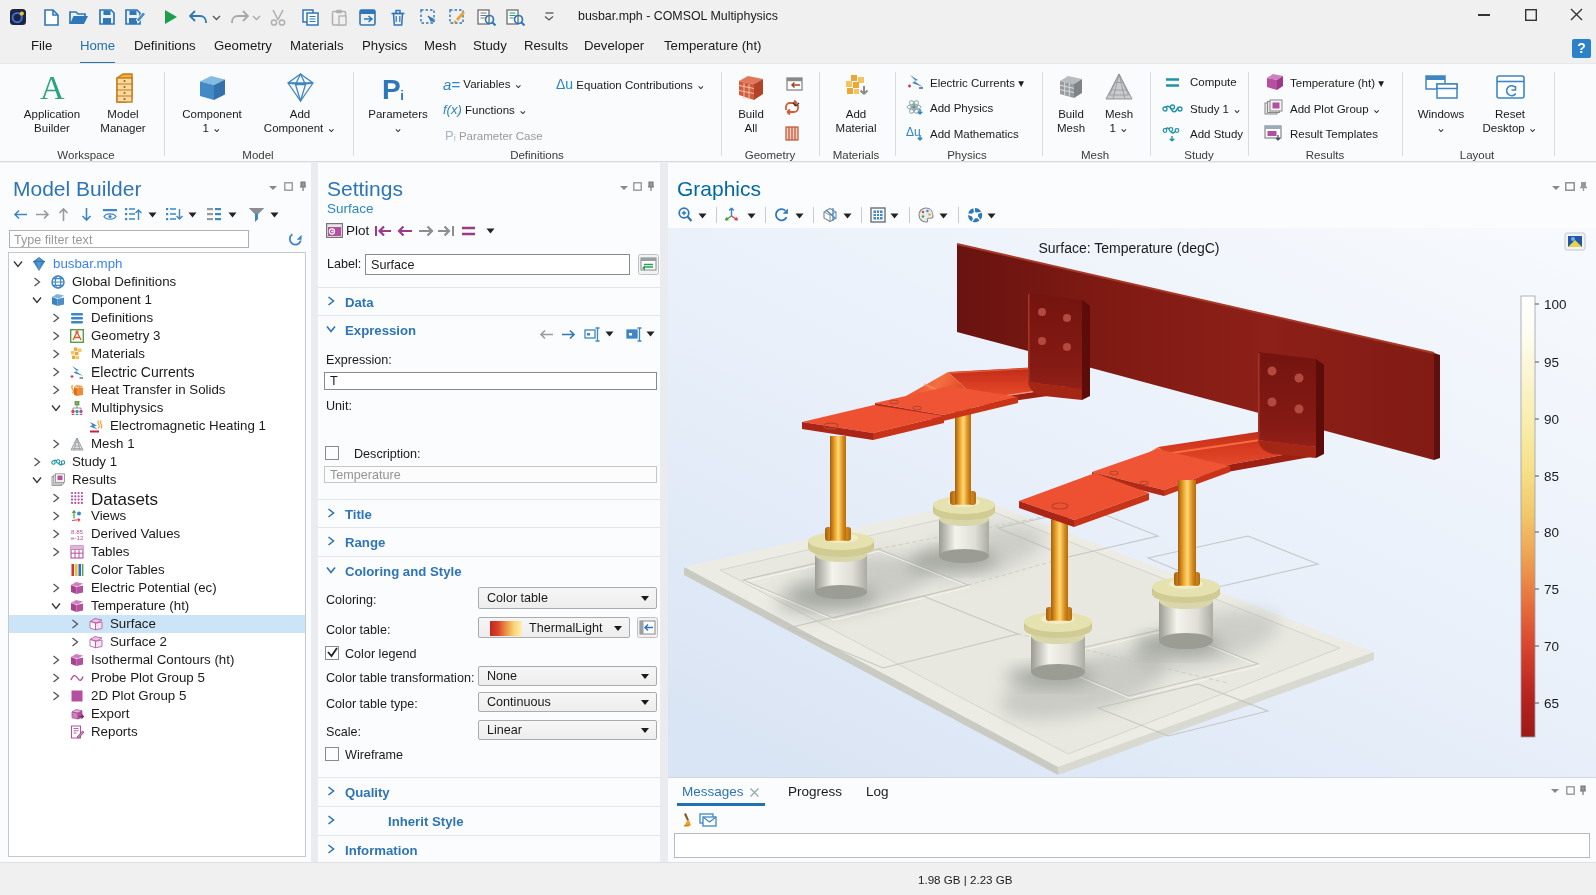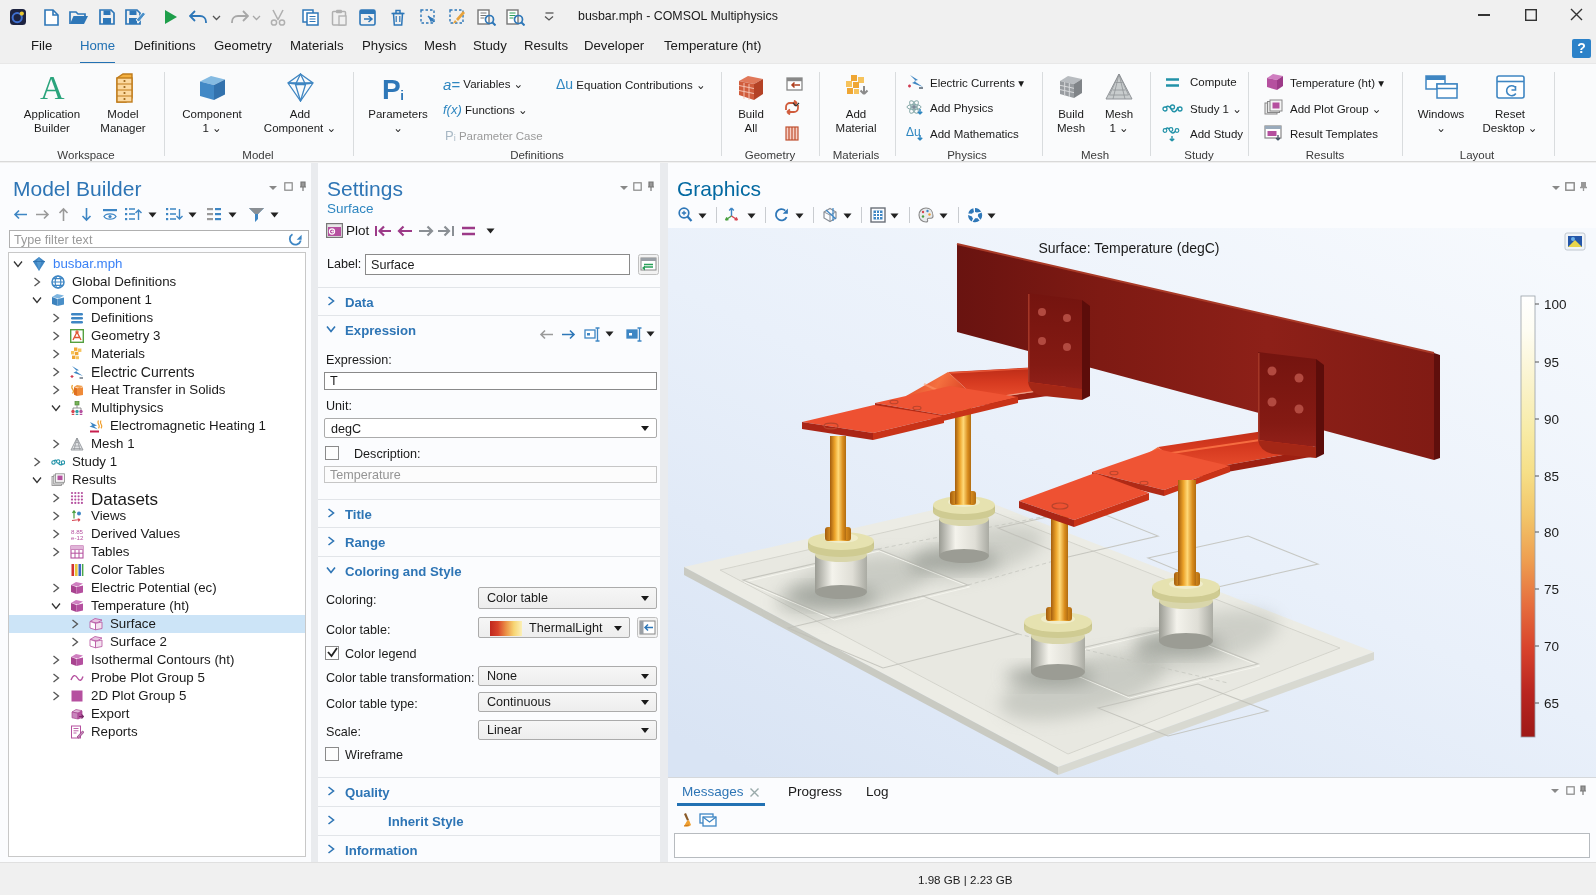--- a/index.html
+++ b/index.html
@@ -392,21 +392,21 @@
 <svg class="abs" style="left:228px;top:49px" width="9" height="6" viewBox="0 0 9 6">
         <path d="M0.5 0.5h8L4.5 5.5z" fill="#222"></path>
       </svg>
 <svg class="abs" style="left:248px;top:44px" width="17" height="16" viewBox="0 0 17 16">
         <path d="M1 1h15l-6 6v5l-3 3V7z" fill="#3e86c4"></path>
         <path d="M1 1h15l-6 6H7z" fill="#8a8f94"></path>
       </svg>
 <svg class="abs" style="left:270px;top:49px" width="9" height="6" viewBox="0 0 9 6">
         <path d="M0.5 0.5h8L4.5 5.5z" fill="#222"></path>
       </svg>
-<div class="abs" style="left:9px;top:67px;width:300px;height:18px;background:#fff;border:1px solid #b0b0b0;">
+<div class="abs" style="left:9px;top:67px;width:240px;height:18px;background:#fff;border:1px solid #b0b0b0;">
         <span style="position:absolute;left:4px;top:2px;font-size:12.6px;color:#9a9a9a;">Type filter text</span>
       </div>
 <svg class="abs" style="left:288px;top:69px" width="15" height="14" viewBox="0 0 15 14">
         <path d="M12.8 8.5A5.6 5.6 0 114.5 2.2" fill="none" stroke="#3e86c4" stroke-width="1.8"></path>
         <path d="M13.6 2.8v5h-5z" fill="#3e86c4"></path>
       </svg>
 <div class="abs" style="left:8px;top:89px;width:298px;height:605px;background:#fff;border:1px solid #c8c8c8;"></div>
 <div class="abs" style="left:9px;top:452px;width:296px;height:18px;background:#cce4f7;"></div>
 <svg class="abs" style="left:13px;top:97px" width="10" height="8" viewBox="0 0 10 8">
         <path d="M1 1.5l4 5 4-5" fill="none" stroke="#333" stroke-width="1.3"></path>
@@ -744,24 +744,20 @@
         <path d="M13.5 1v13M11.5 1h4M11.5 14h4" stroke="#3e86c4" stroke-width="1.3"></path>
       </svg>
 <svg class="abs" style="left:328px;top:168px" width="9" height="6" viewBox="0 0 9 6">
         <path d="M0.5 0.5h8L4.5 5.5z" fill="#222"></path>
       </svg>
 <div class="abs" style="left:8px;top:190px;font-size:12.6px;color:#1a1a1a;">Expression:</div>
 <div class="tbox" style="left:6px;top:209px;width:333px;height:18px;">
         <span style="position:absolute;left:5px;top:1px;">T</span>
       </div>
 <div class="abs" style="left:8px;top:236px;font-size:12.6px;color:#1a1a1a;">Unit:</div>
-<div class="combo" style="left:6px;top:255px;width:333px;height:20px;background:#fff;">
-        <span style="position:absolute;left:6px;top:3px;">degC</span>
-        <span class="carr" style="top:7px;"></span>
-      </div>
 <div class="chk" style="left:7px;top:283px;"></div>
 <div class="abs" style="left:36px;top:284px;font-size:12.6px;color:#1a1a1a;">Description:</div>
 <div class="abs" style="left:6px;top:303px;width:333px;height:17px;background:#fcfcfc;border:1px solid #c6c6c6;">
         <span style="position:absolute;left:5px;top:1px;font-size:12.6px;color:#949494;">Temperature</span>
       </div>
 <div class="abs" style="left:0;top:336px;width:342px;height:1px;background:#e2e5e9;"></div>
       <svg class="abs" style="left:9px;top:345px" width="8" height="10" viewBox="0 0 8 10">
         <path d="M1.5 1l5 4-5 4" fill="none" stroke="#2e75b5" stroke-width="1.6"></path>
       </svg>
       <div class="abs" style="left:27px;top:344px;font-size:13.2px;font-weight:bold;color:#2e75b5;">Title</div>

